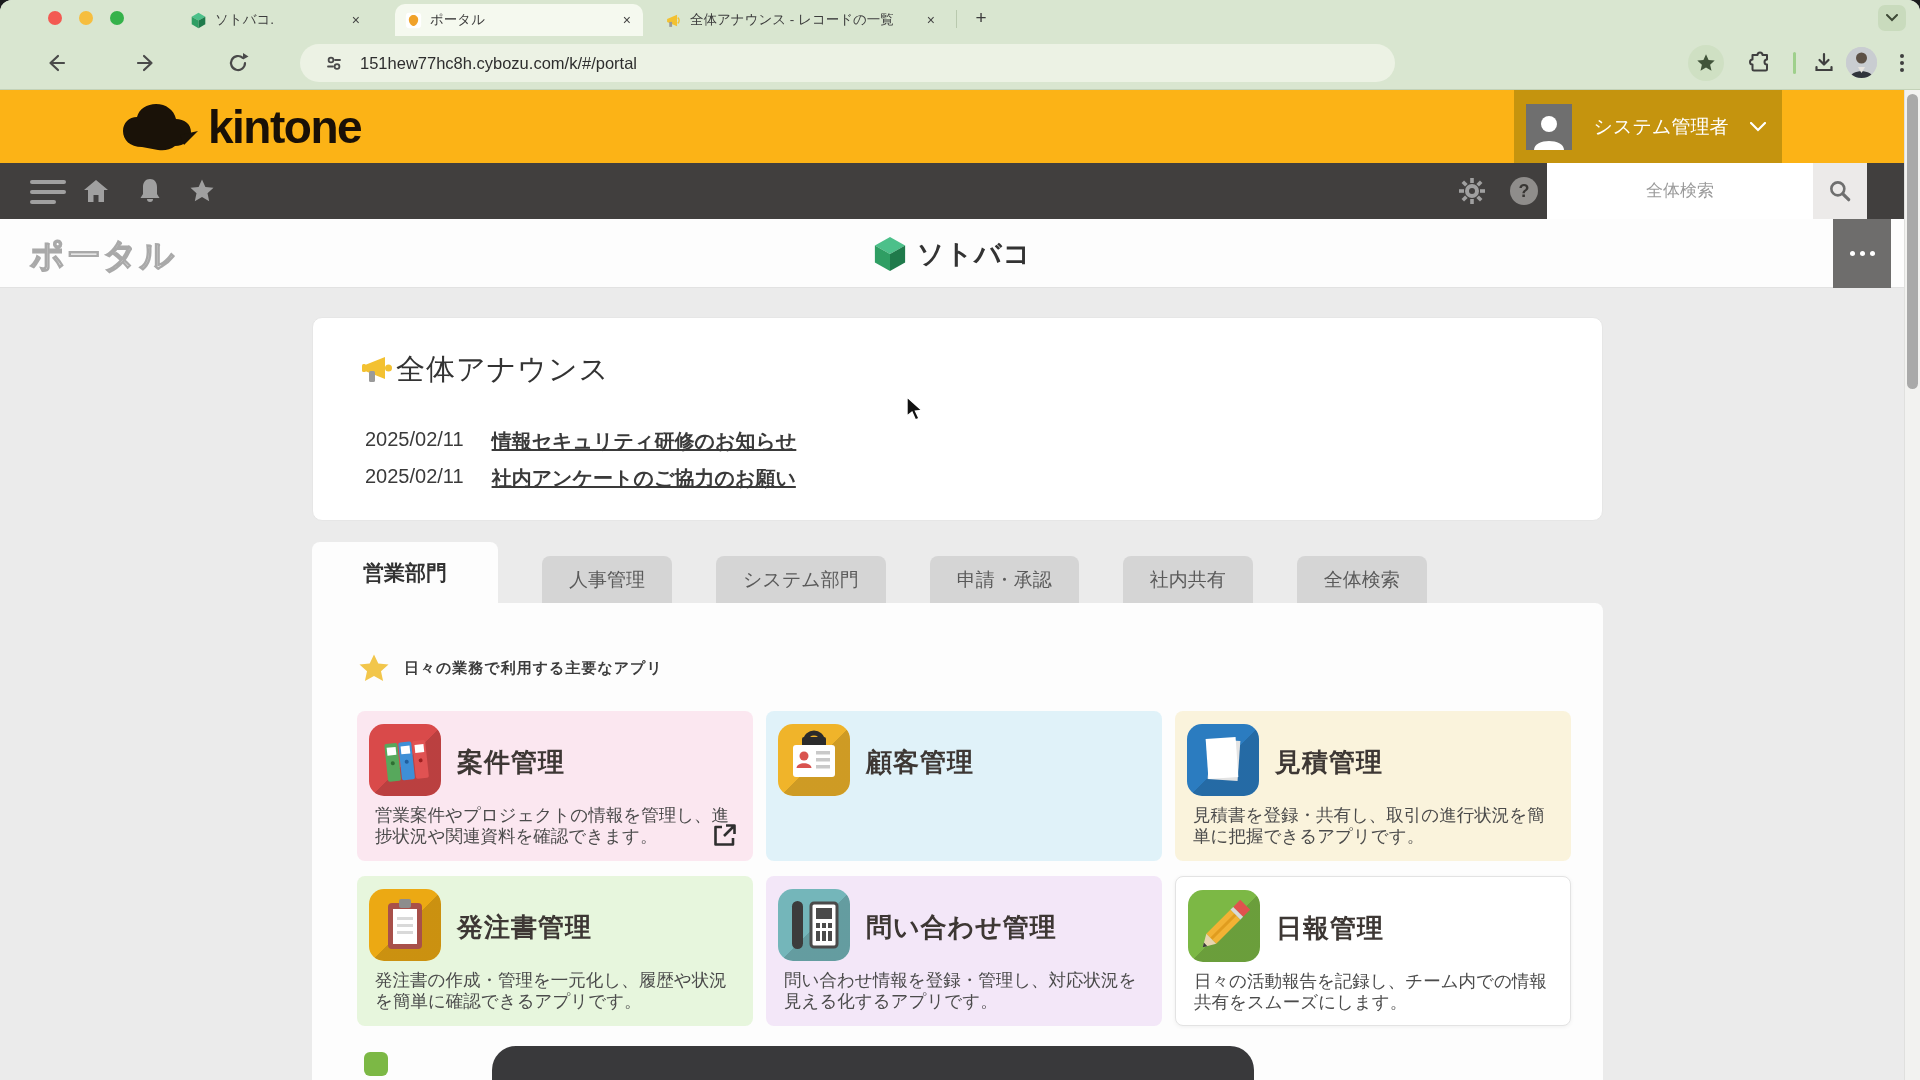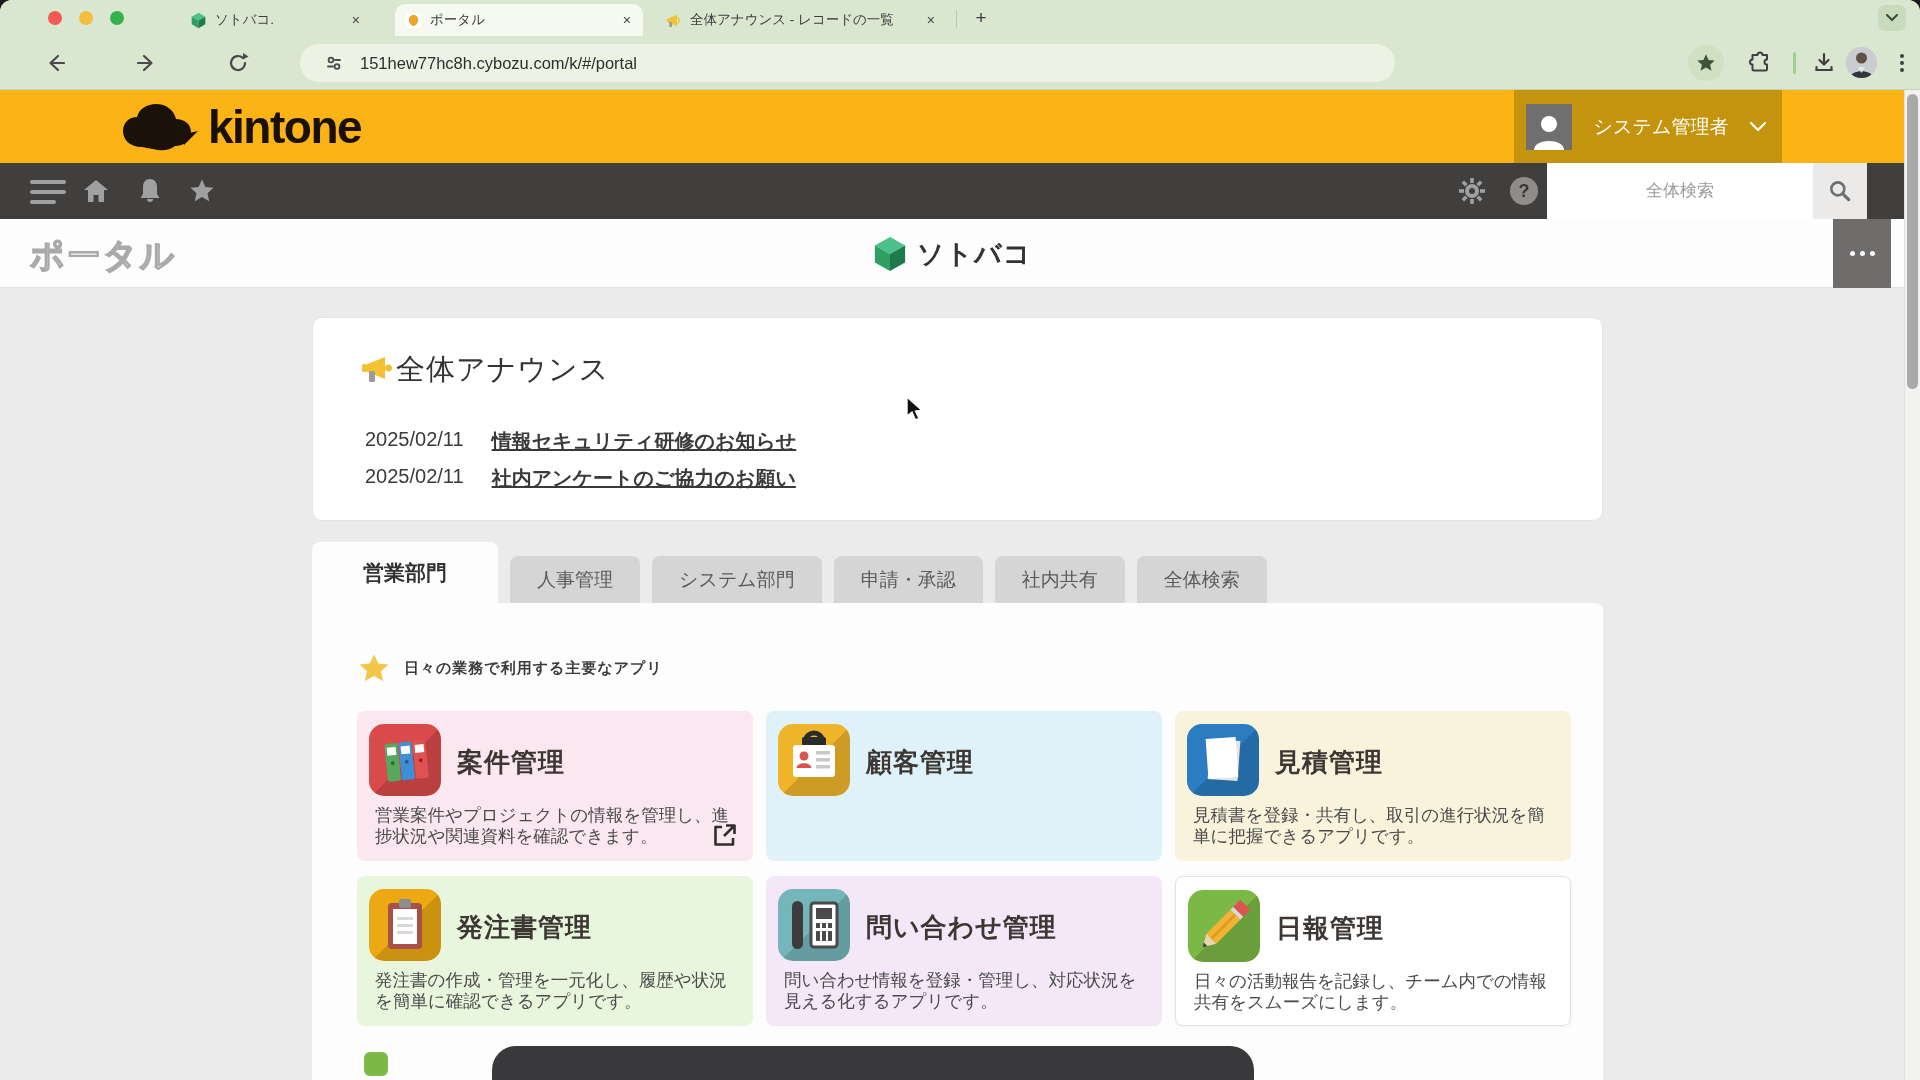--- a/index.html
+++ b/index.html
@@ -59,21 +59,21 @@
   .morebtn i { width:5px; height:5px; border-radius:50%; background:#fff; }
 
   
   .anncard { position:absolute; left:312px; top:317px; width:1291px; height:204px; background:#fff; border:1px solid #e6e6e6; border-radius:10px; }
   .annhead { position:absolute; left:48px; top:32px; display:flex; align-items:center; gap:1px; }
   .annhead .tt { font-size:29px; font-weight:500; color:#333; letter-spacing:1px; }
   .annrow { position:absolute; left:52px; display:flex; gap:28px; font-size:20px; color:#3a3a3a; }
   .annrow .lk { font-weight:600; text-decoration:underline; color:#3a3a3a; }
 
   
-  .cattabs { position:absolute; left:312px; top:542px; height:62px; display:flex; align-items:center; }
+  .cattabs { position:absolute; left:312px; top:542px; height:62px; display:flex; align-items:center;gap:32px; }
   .cat { height:48px; margin-top:14px; margin-right:12px; background:#d5d5d5; border-radius:8px 8px 0 0; padding:0 27px; font-size:19px; color:#5a5a5a; display:flex; align-items:center; }
   .cat.active { height:62px; margin-top:0; width:186px; background:#fdfdfd; font-size:21px; font-weight:700; color:#323232; justify-content:center; padding:0; }
 
   
   .panel { position:absolute; left:312px; top:603px; width:1291px; height:477px; background:#fdfdfd; border-radius:0 8px 0 0; }
   .sechead { position:absolute; left:46px; top:50px; display:flex; align-items:center; gap:14px; }
   .sechead .tt { font-size:15px; font-weight:600; color:#3c3c3c; letter-spacing:1px; }
   .appgrid { position:absolute; left:45px; top:108px; width:1214px; display:grid; grid-template-columns:repeat(3,396px); grid-auto-rows:150px; gap:15px 13px; }
   .appcard { position:relative; border-radius:8px; }
   .appcard.bordered { border:1px solid #e3e3e3; box-shadow:0 1px 4px rgba(0,0,0,.06); }

